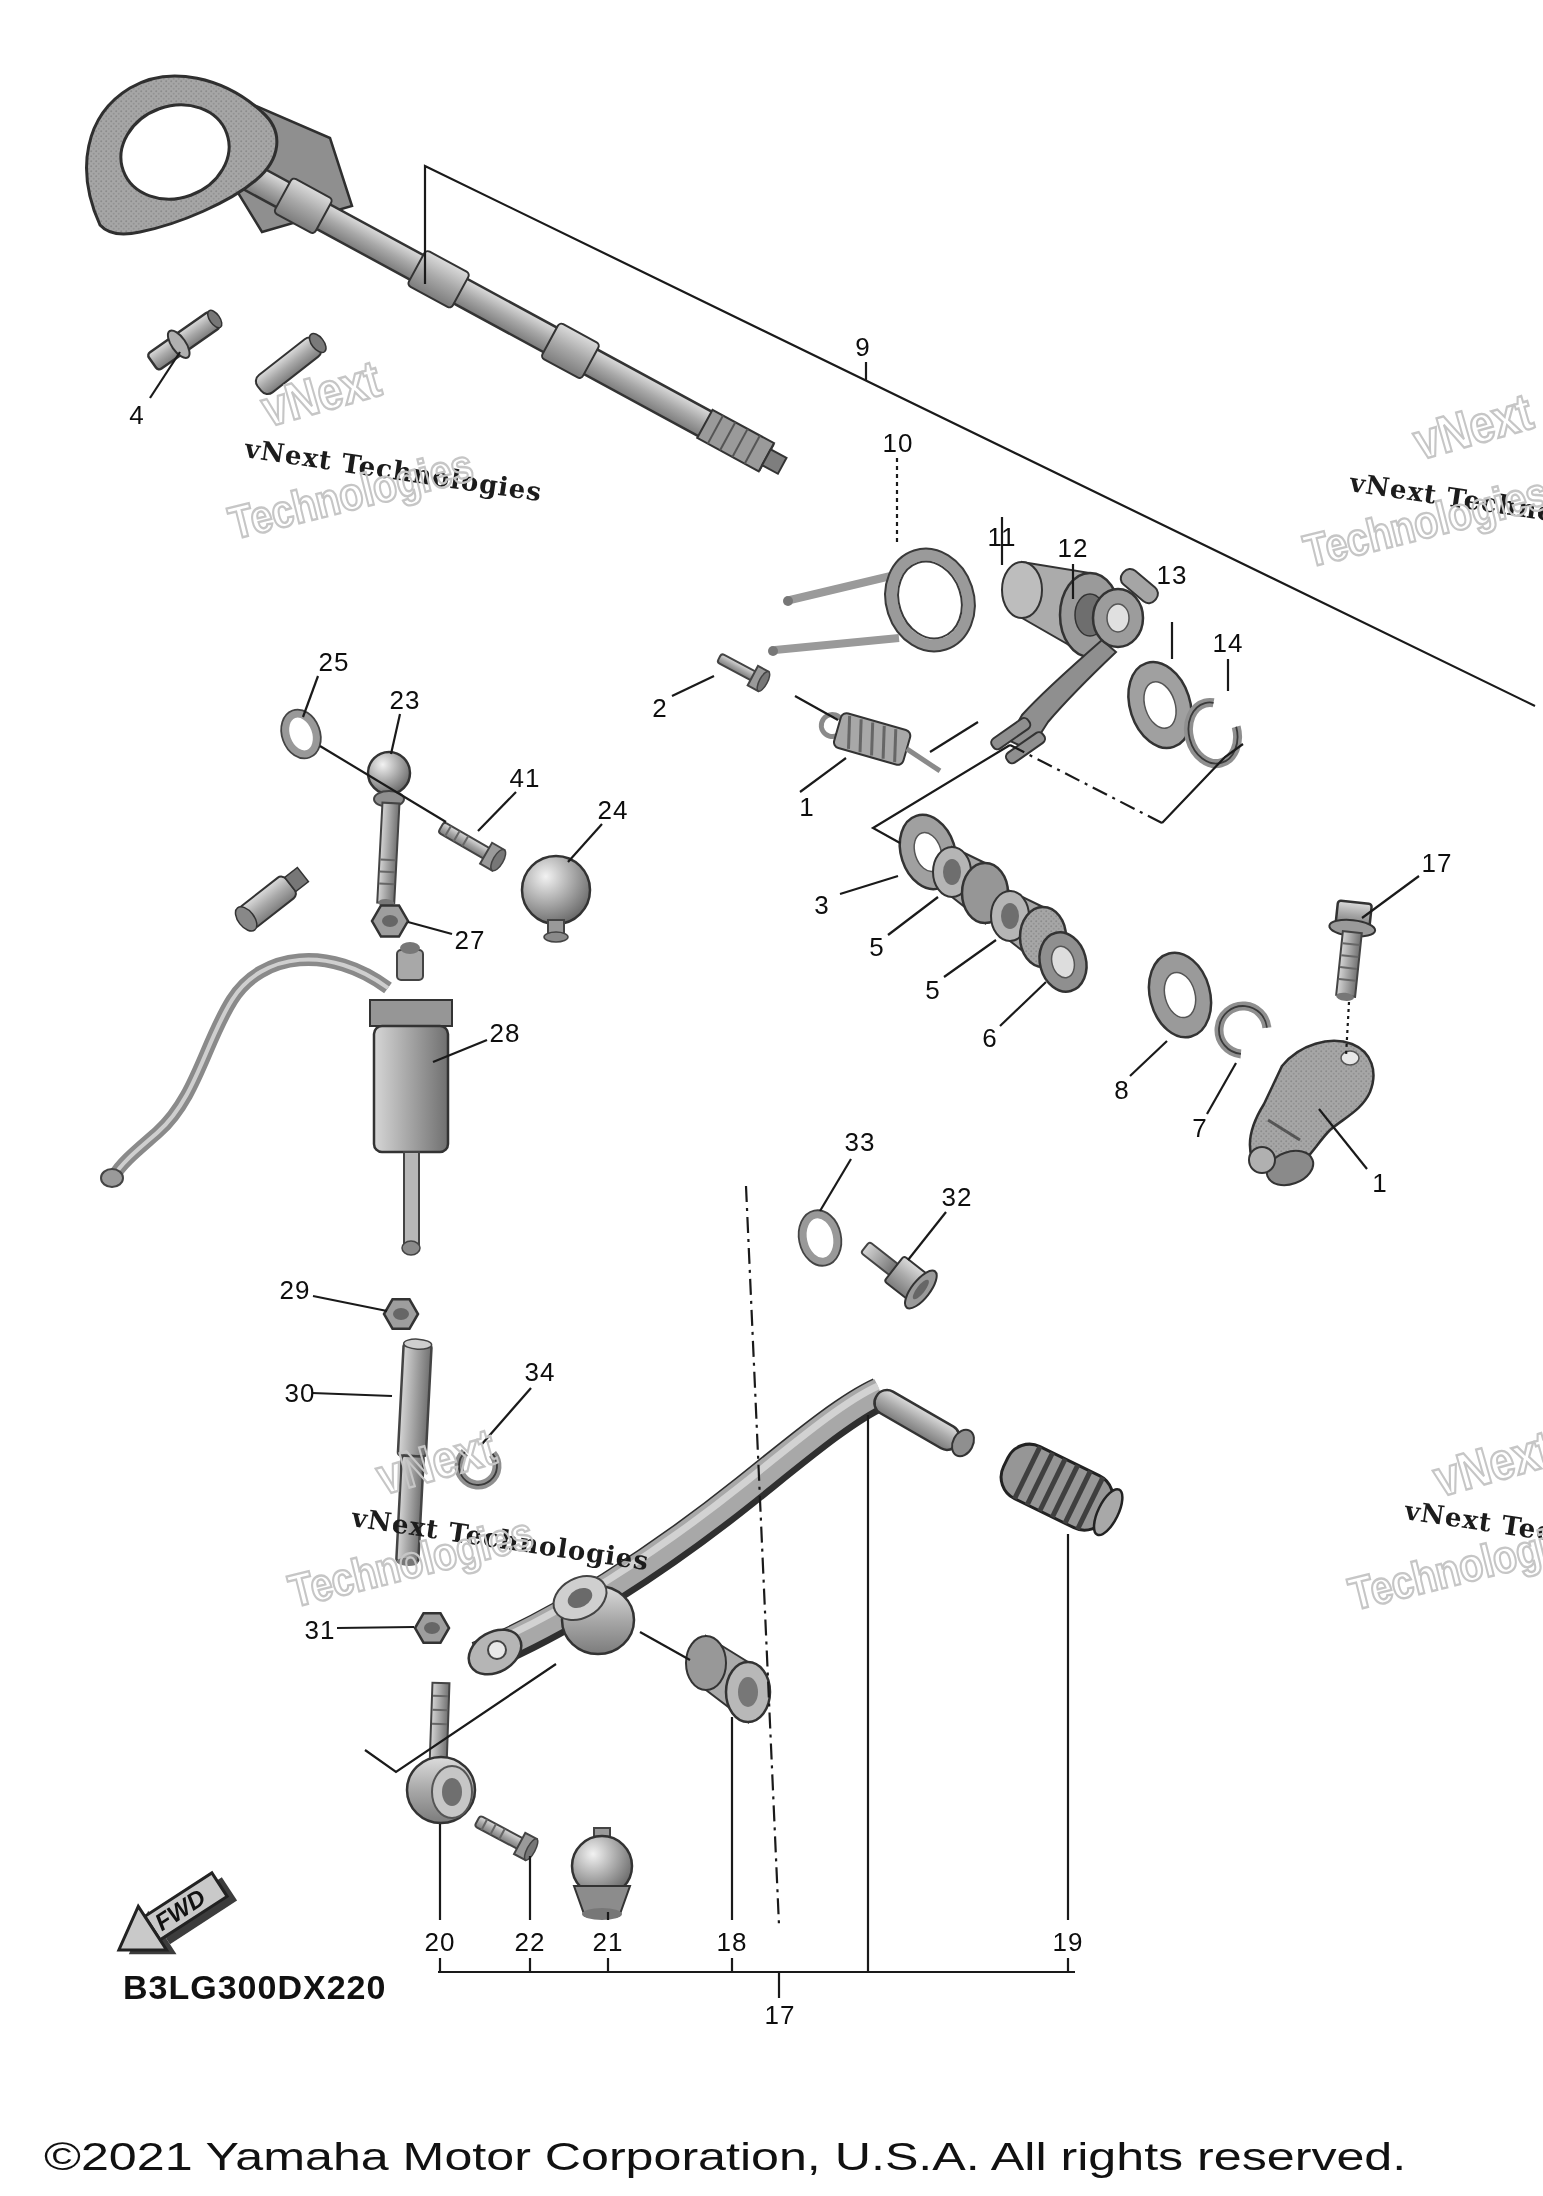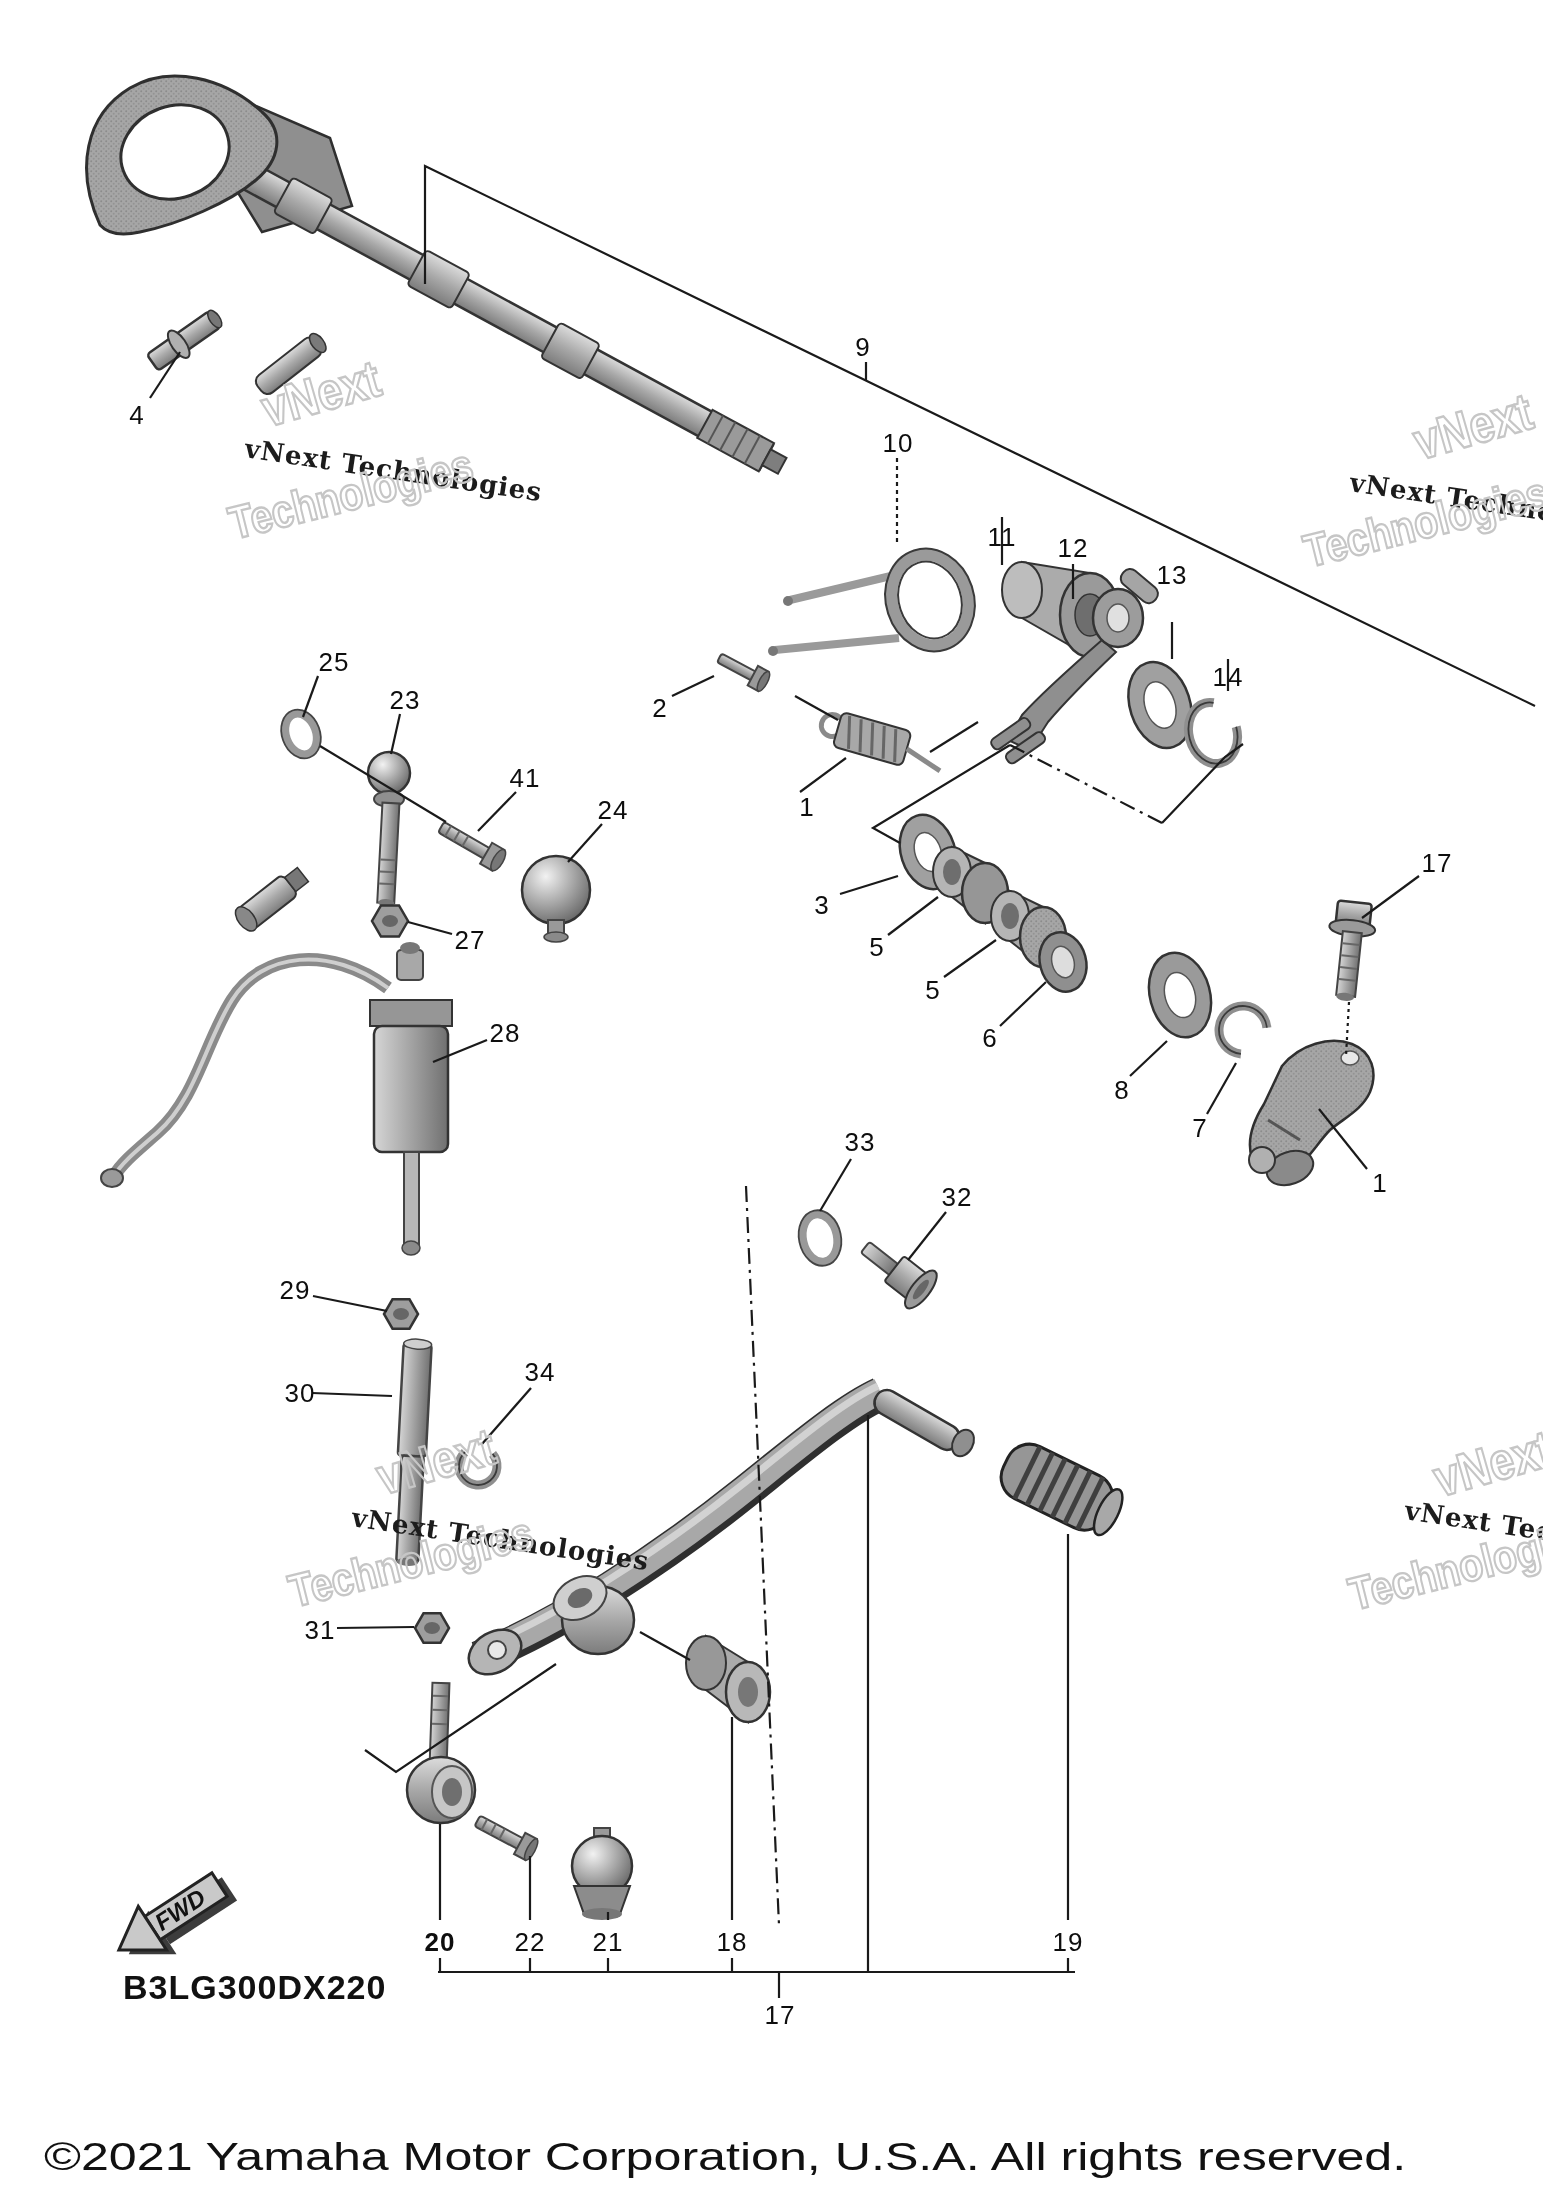--- a/index.html
+++ b/index.html
@@ -407,21 +407,21 @@
   <span class="wm-bot" style="left:5px;top:128px;">Technologies</span>
 </div>
 
 <div style="position:absolute;left:0;top:0;width:100%;height:100%;">
       <span class="callout" style="left: 137px; top: 415px;">4</span>
       <span class="callout" style="left: 863px; top: 347px;">9</span>
       <span class="callout" style="left: 898px; top: 443px;">10</span>
       <span class="callout" style="left: 1002px; top: 502px; margin-top: 35px;">11</span>
       <span class="callout" style="left: 1073px; top: 548px;">12</span>
       <span class="callout" style="left: 1172px; top: 575px;">13</span>
-      <span class="callout" style="left: 1228px; top: 643px; margin-top: 34px;">14</span>
+      <span class="callout" style="left: 1228px; top: 643px;">14</span>
       <span class="callout" style="left: 322px; top: 662px; margin-left: 12px;">25</span>
       <span class="callout" style="left: 405px; top: 700px;">23</span>
       <span class="callout" style="left: 660px; top: 708px;">2</span>
       <span class="callout" style="left: 525px; top: 778px;">41</span>
       <span class="callout" style="left: 613px; top: 810px;">24</span>
       <span class="callout" style="left: 807px; top: 807px;">1</span>
       <span class="callout" style="left: 822px; top: 905px;">3</span>
       <span class="callout" style="left: 877px; top: 947px;">5</span>
       <span class="callout" style="left: 933px; top: 990px;">5</span>
       <span class="callout" style="left: 990px; top: 1038px;">6</span>
@@ -430,21 +430,21 @@
       <span class="callout" style="left: 1437px; top: 863px;">17</span>
       <span class="callout" style="left: 1380px; top: 1183px;">1</span>
       <span class="callout" style="left: 470px; top: 940px;">27</span>
       <span class="callout" style="left: 505px; top: 1033px;">28</span>
       <span class="callout" style="left: 860px; top: 1142px;">33</span>
       <span class="callout" style="left: 957px; top: 1197px;">32</span>
       <span class="callout" style="left: 295px; top: 1290px;">29</span>
       <span class="callout" style="left: 292px; top: 1393px; margin-left: 8px;">30</span>
       <span class="callout" style="left: 540px; top: 1372px;">34</span>
       <span class="callout" style="left: 320px; top: 1630px;">31</span>
-      <span class="callout" style="left: 440px; top: 1942px; font-weight: bold;">20</span>
+      <span class="callout" style="left: 440px; top: 1942px;">20</span>
       <span class="callout" style="left: 530px; top: 1942px;">22</span>
       <span class="callout" style="left: 608px; top: 1942px;">21</span>
       <span class="callout" style="left: 732px; top: 1942px;">18</span>
       <span class="callout" style="left: 1068px; top: 1942px;">19</span>
       <span class="callout" style="left: 780px; top: 2015px;">17</span>
     </div>
 
 <div id="diagram-code">B3LG300DX220</div>
 <div id="copyright">©2021 Yamaha Motor Corporation, U.S.A. All rights reserved.</div>
 

